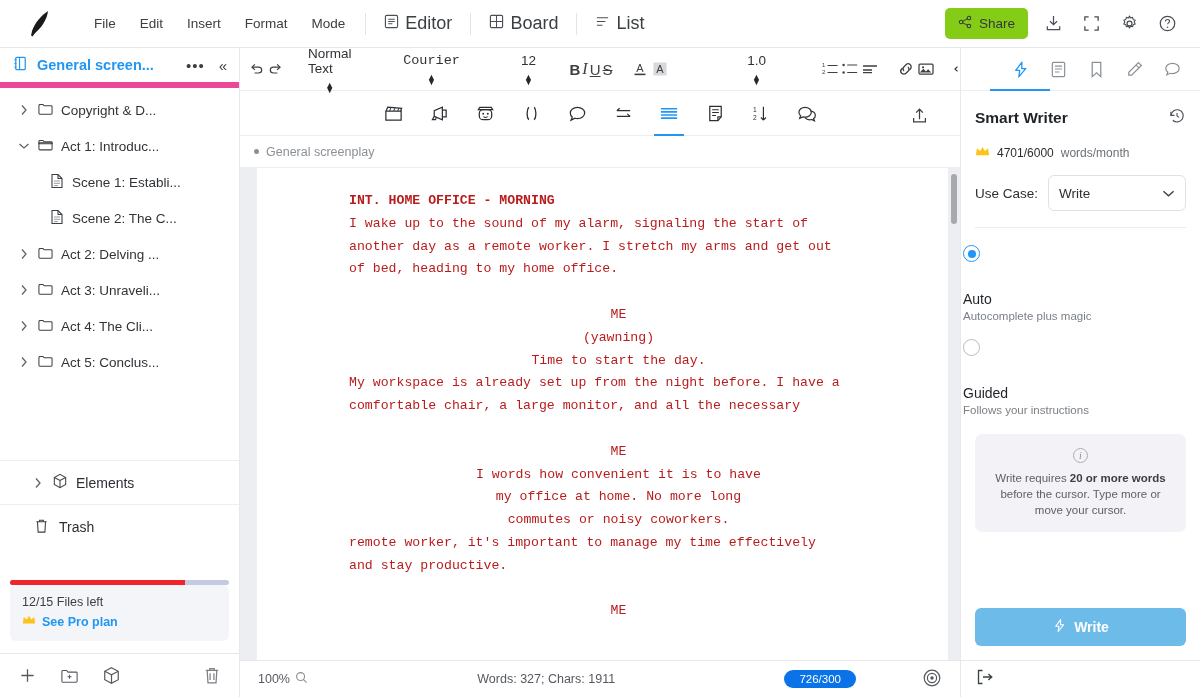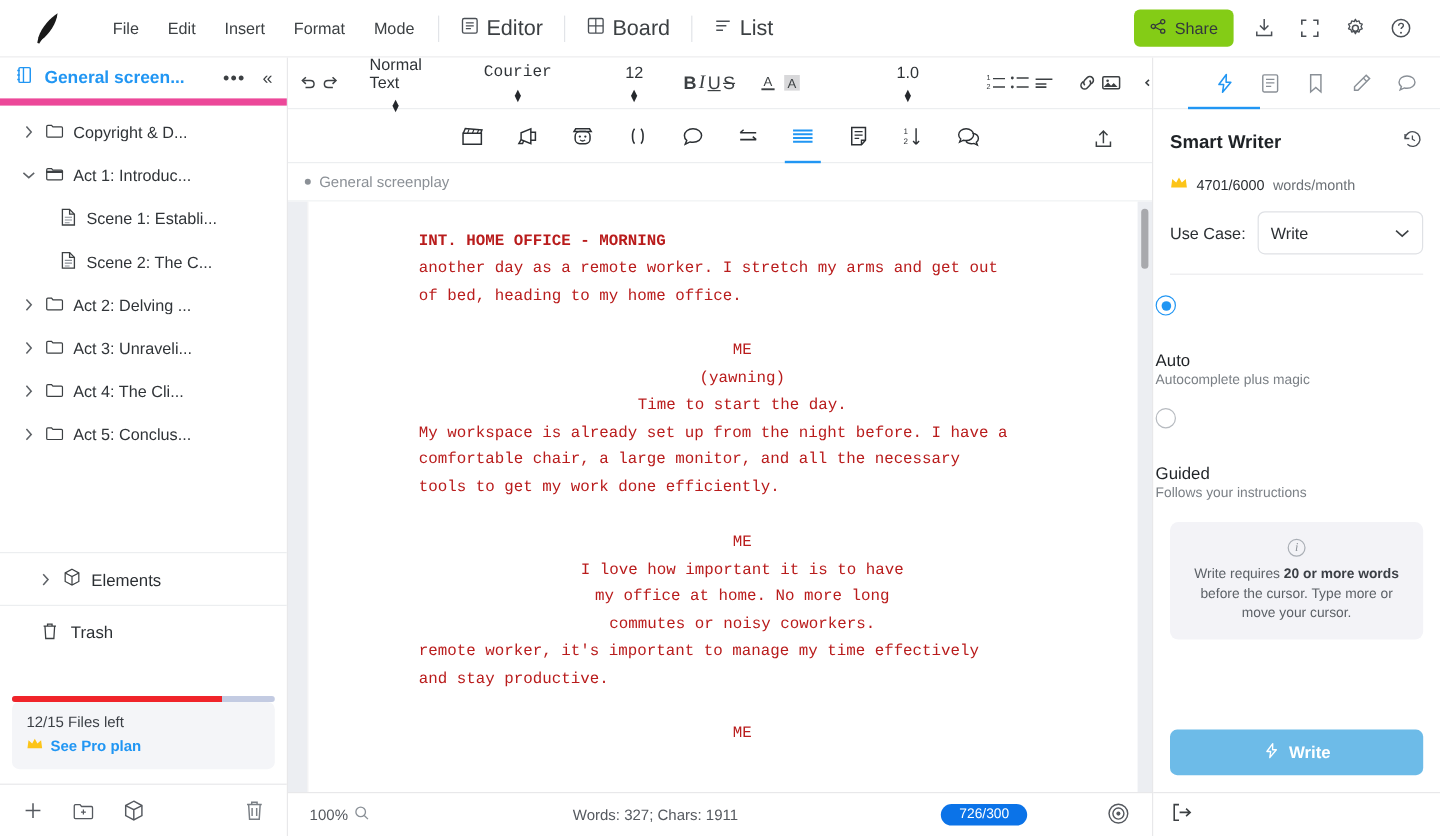--- a/index.html
+++ b/index.html
@@ -733,32 +733,32 @@
 
       <div class="docbar">
         <span class="doc-dot"></span>
         <span>General screenplay</span>
       </div>
 
       <div class="doc-area">
         <div class="doc-gutter"></div>
         <div class="doc-page">
           <div class="sp-line heading">INT. HOME OFFICE - MORNING</div>
+          <div class="sp-line">I wake up to the sound of my alarm, signaling the start of</div>
           <div class="sp-line">another day as a remote worker. I stretch my arms and get out</div>
           <div class="sp-line">of bed, heading to my home office.</div>
           <div class="sp-blank"></div>
           <div class="sp-line center">ME</div>
           <div class="sp-line center">(yawning)</div>
           <div class="sp-line center">Time to start the day.</div>
           <div class="sp-line">My workspace is already set up from the night before. I have a</div>
           <div class="sp-line">comfortable chair, a large monitor, and all the necessary</div>
-          <div class="sp-line">tools to get my work done efficiently.</div>
           <div class="sp-blank"></div>
           <div class="sp-line center">ME</div>
-          <div class="sp-line center">I love how important it is to have</div>
+          <div class="sp-line center">I words how convenient it is to have</div>
           <div class="sp-line center">my office at home. No more long</div>
           <div class="sp-line center">commutes or noisy coworkers.</div>
           <div class="sp-line">remote worker, it's important to manage my time effectively</div>
           <div class="sp-line">and stay productive.</div>
           <div class="sp-blank"></div>
           <div class="sp-line center">ME</div>
 
         </div>
         <div class="doc-scroll">
           <div class="doc-thumb"></div>

